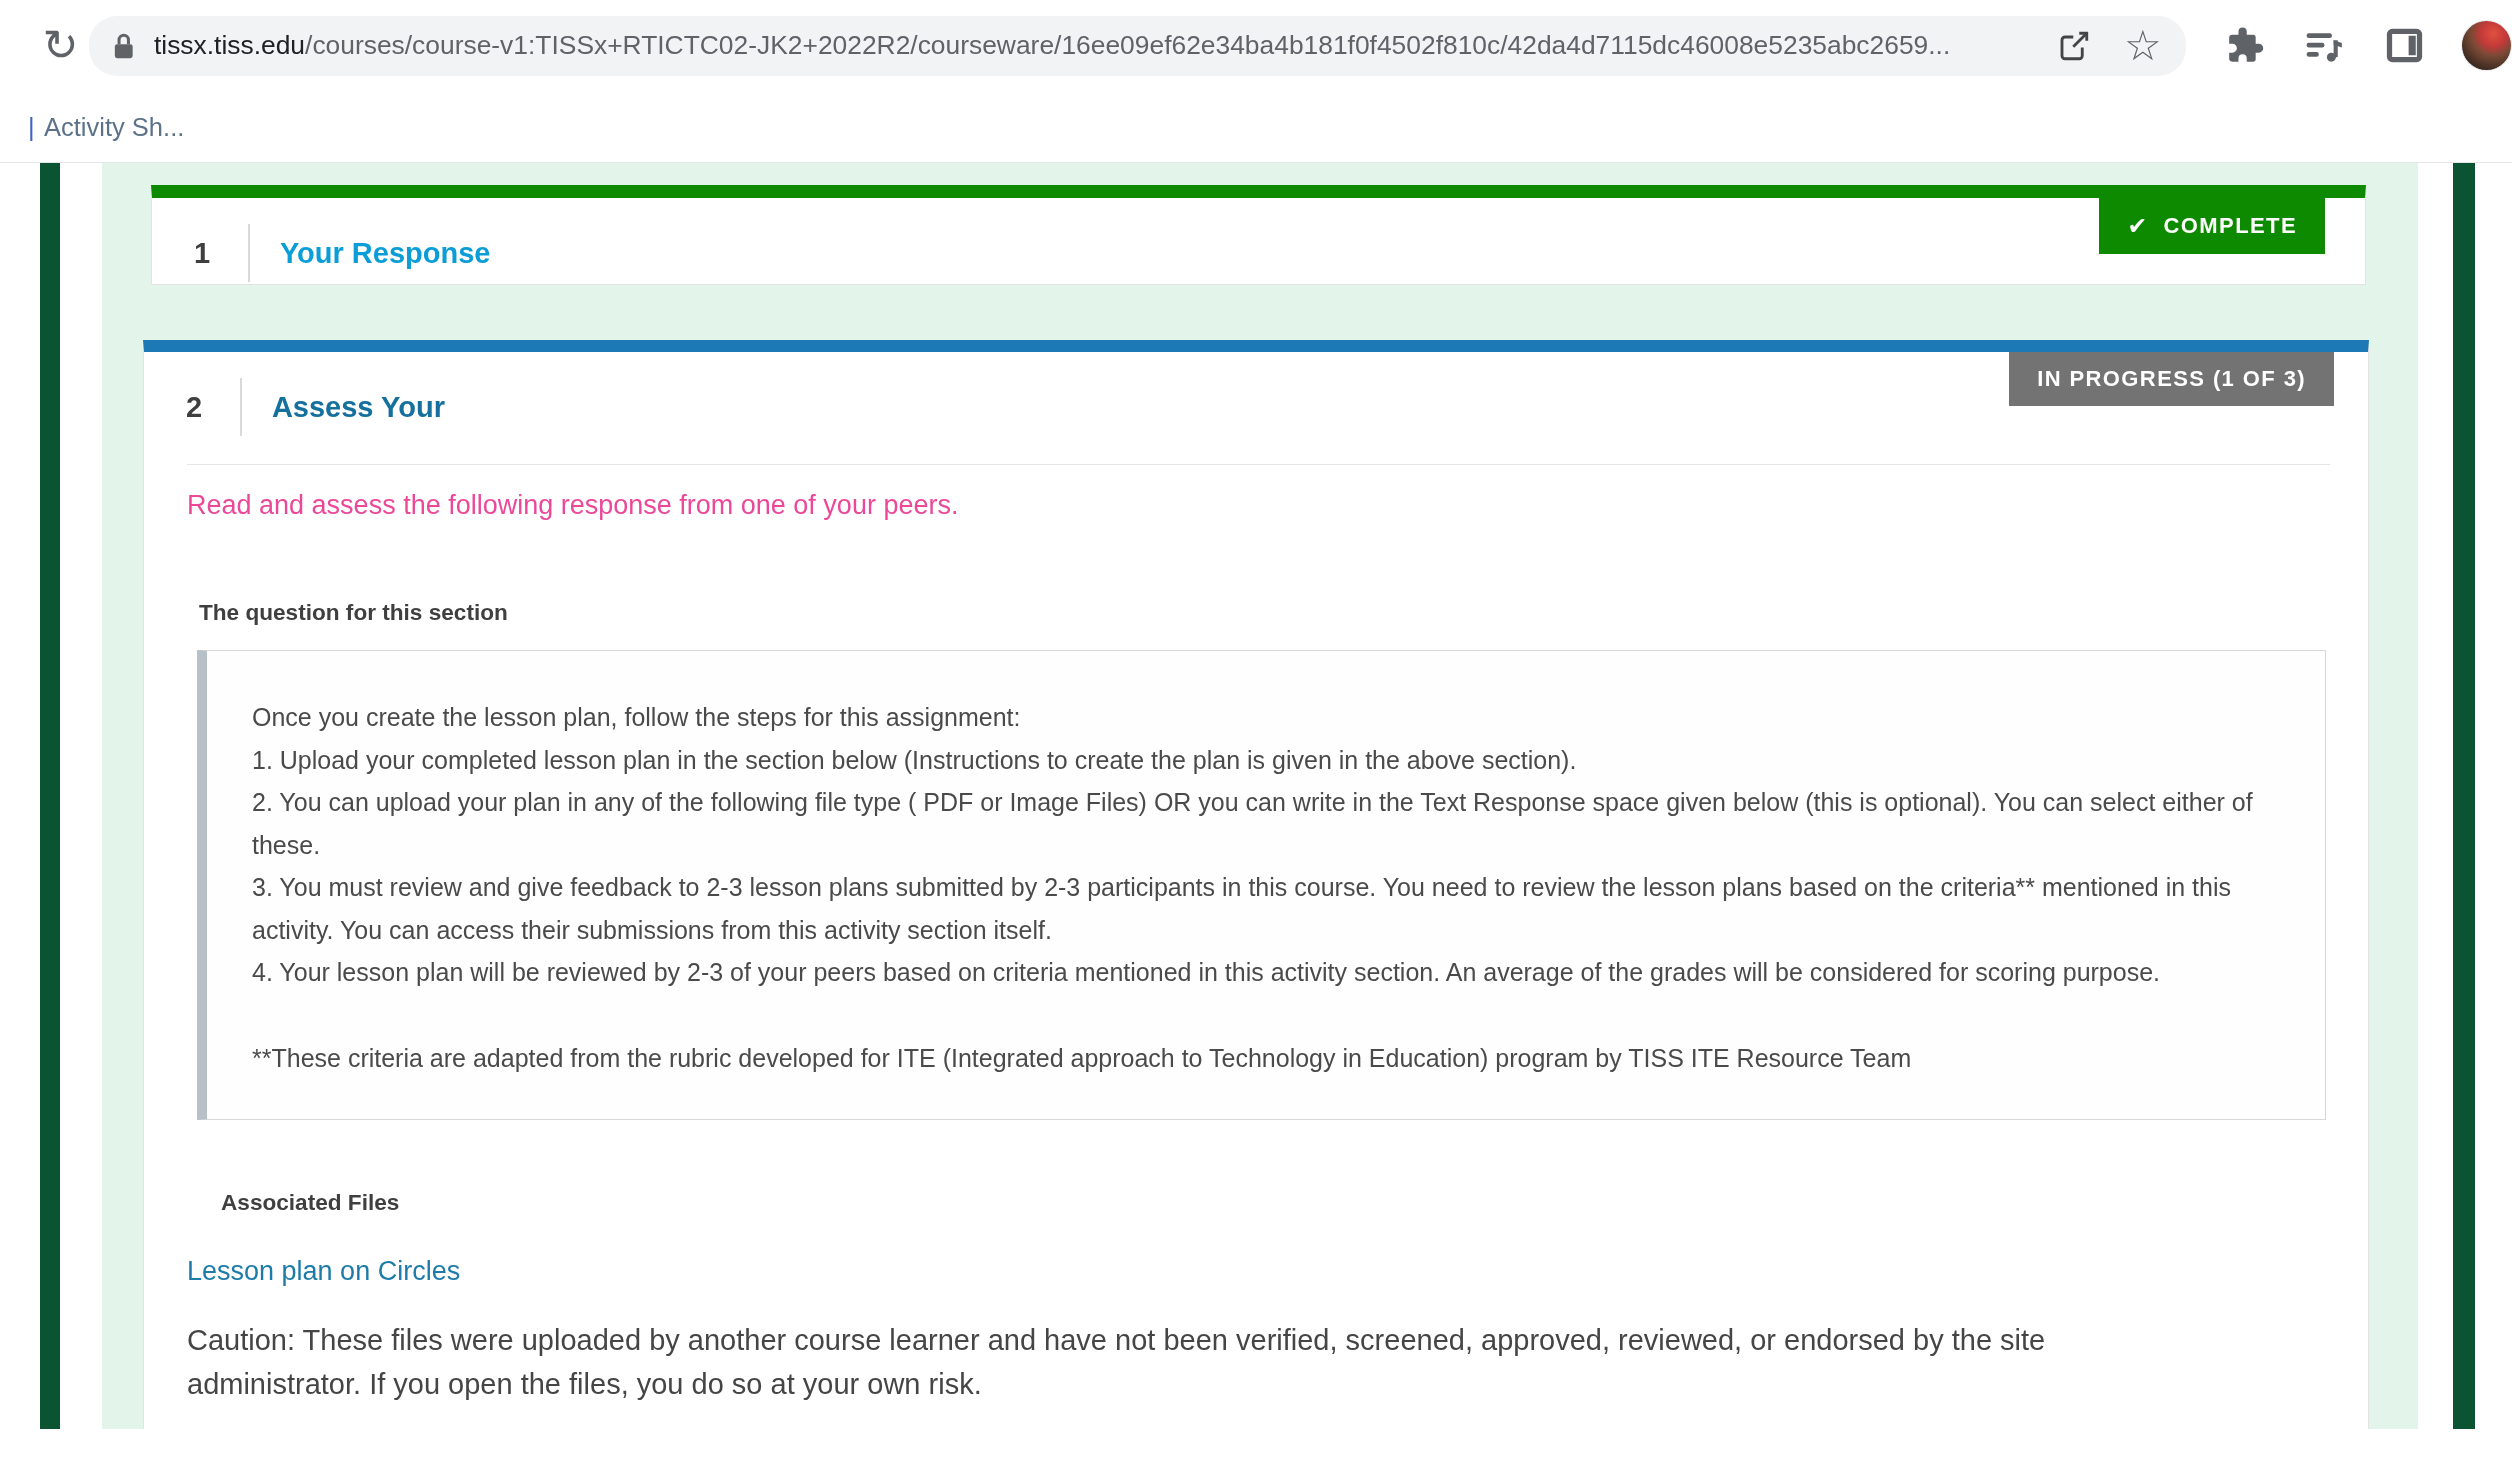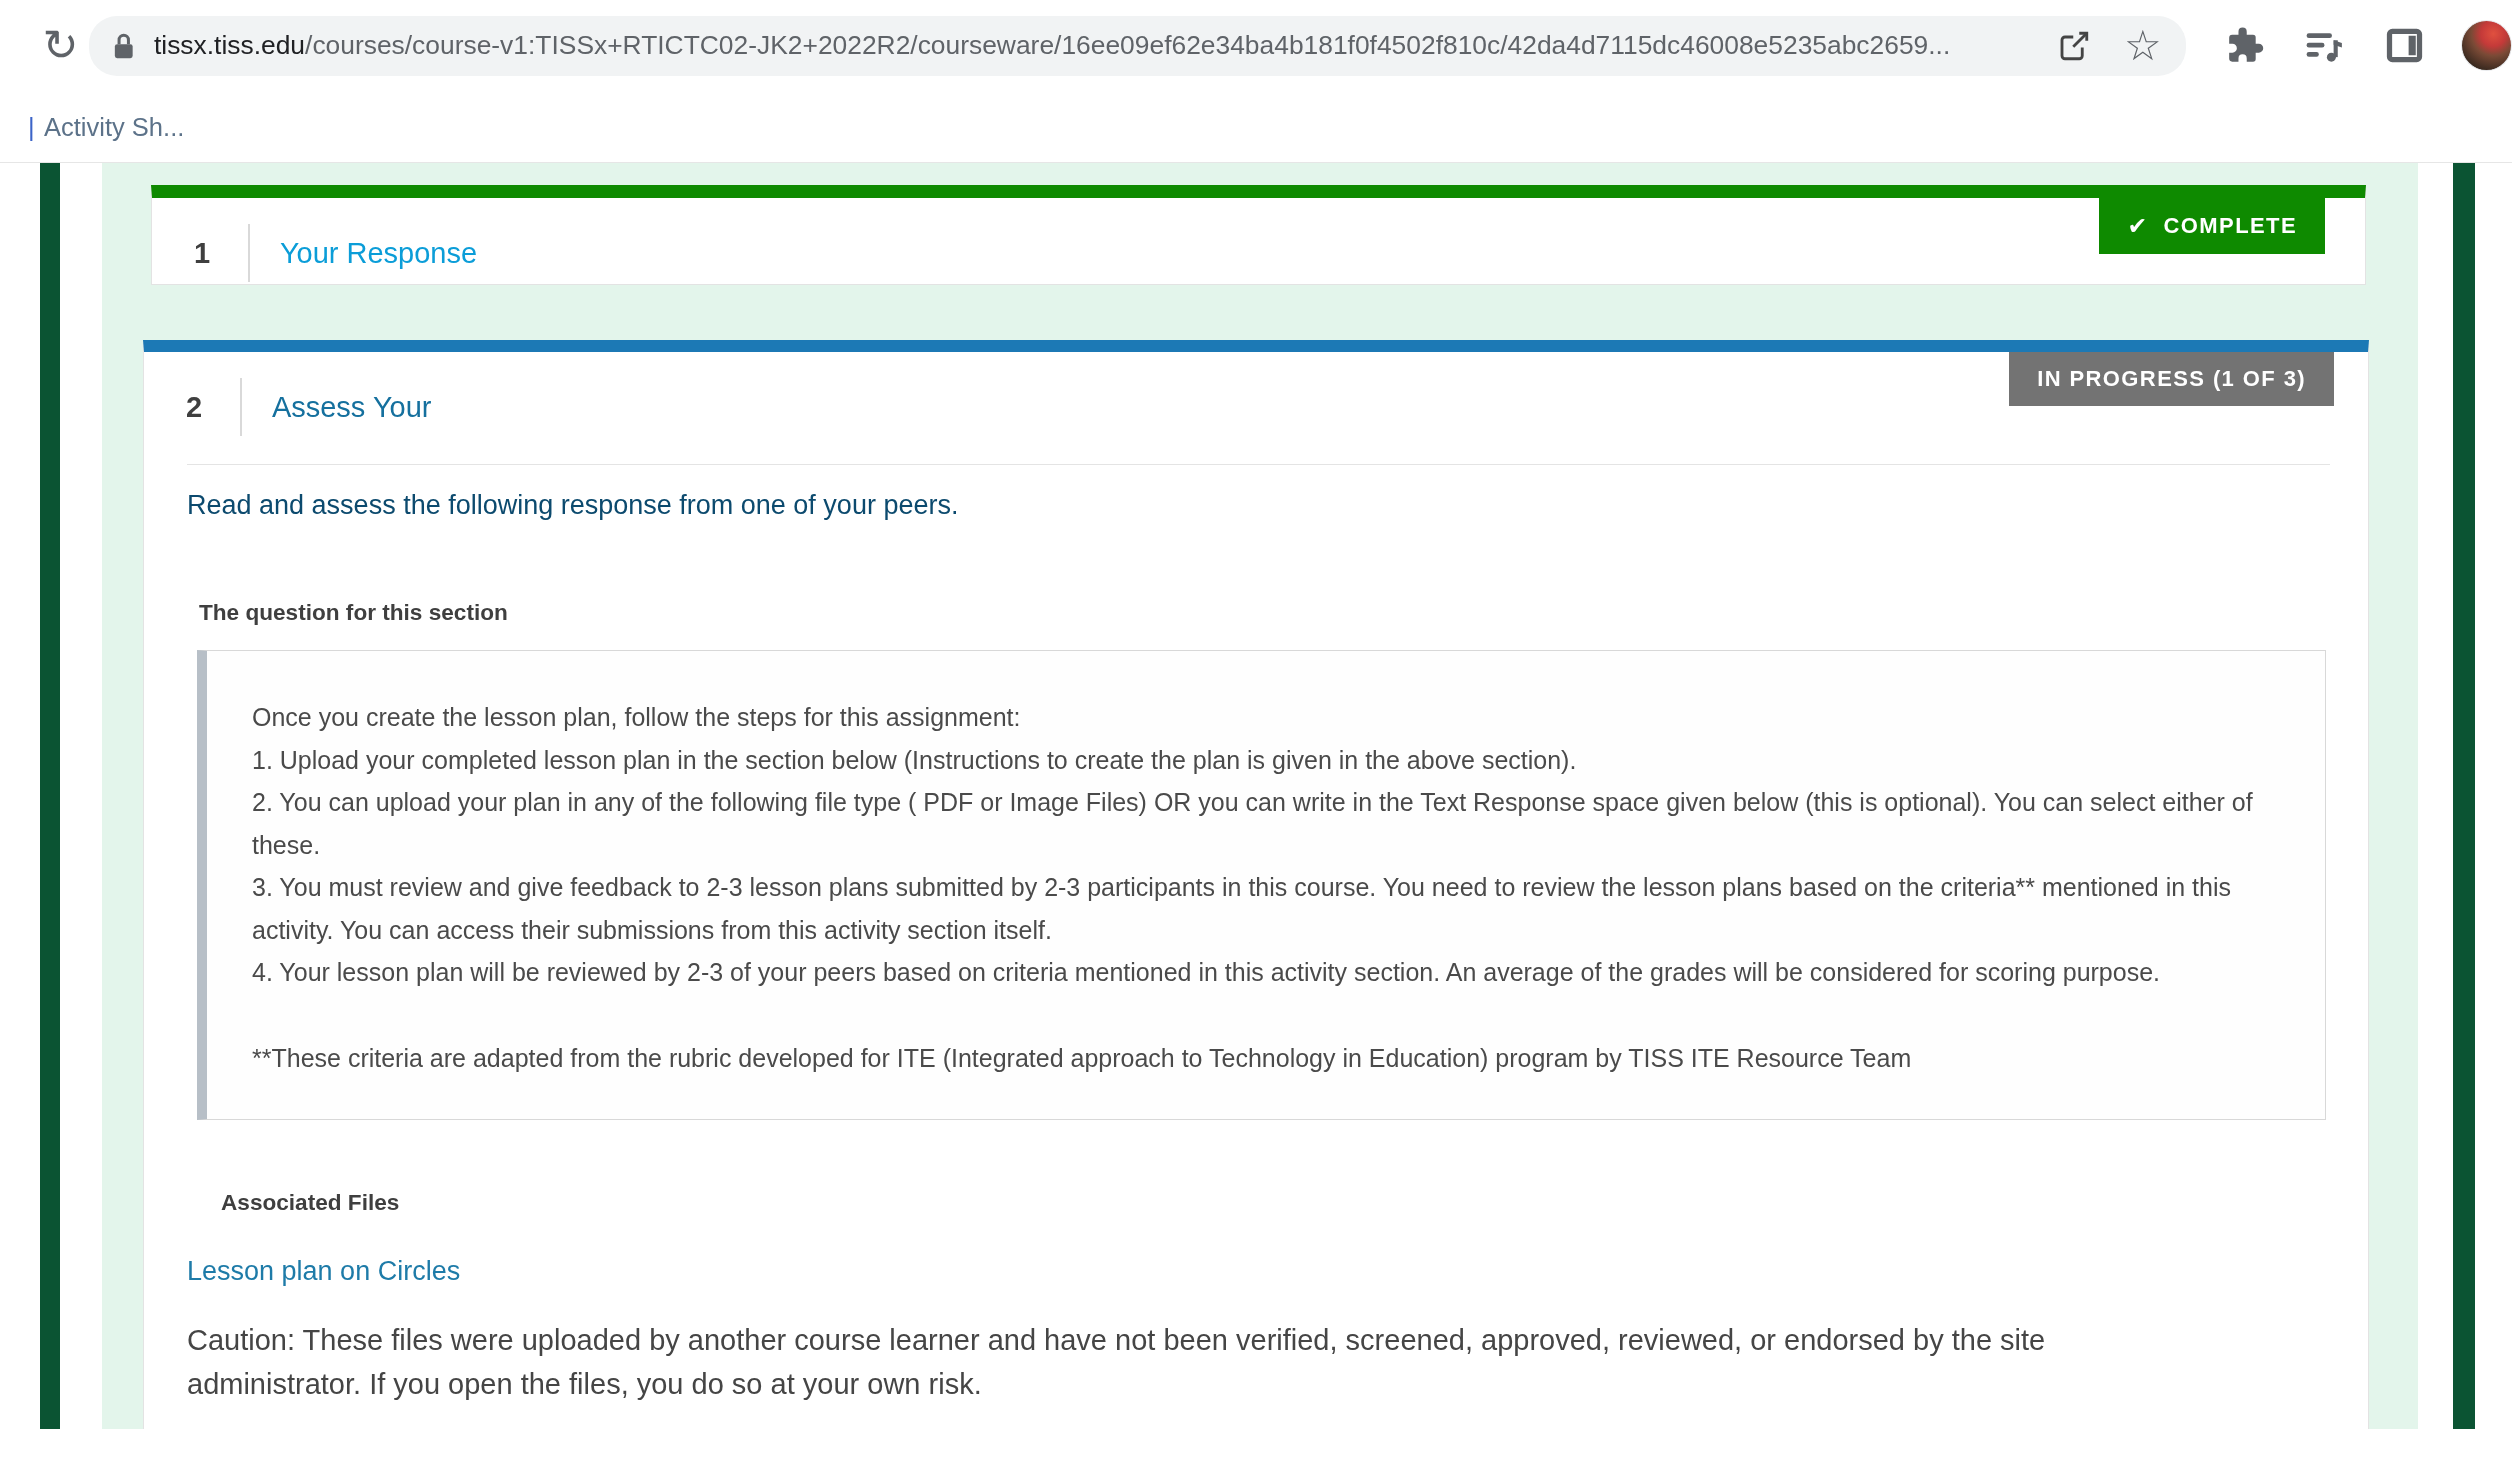--- a/index.html
+++ b/index.html
@@ -49,27 +49,27 @@
   .badge { position:absolute; top:0; display:flex; align-items:center;
            color:#fff; font-weight:700; font-size:22px; letter-spacing:1.4px; }
   .badge.complete { right:40px; background:#0e8a00; padding:14px 28px; }
   .badge.progress { right:34px; background:#737373; padding:14px 28px; }
   .badge .check { font-size:23.6px; margin-right:15px; font-weight:400; }
 
   .step-head { display:flex; align-items:center; padding:26.4px 0 0 34px; }
   .step-num { font-size:29px; font-weight:700; color:#3f3f3f; width:32px;
               text-align:center; }
   .vdiv { width:1.9px; height:58px; background:#d9d9d9; margin:0 30px; }
-  .step-title { font-size:29px; font-weight:400; }
+  .step-title { font-size:29px; font-weight:700; }
   .title-1 { color:#0b9dd8; }
   .title-2 { color:#15709e; }
 
   .hr { margin:28px 38px 0 43px; border-top:0.9px solid #e4e4e4; }
 
-  .instruction { margin:24.5px 38px 0 43px; font-size:27px; color:#0c4a6e; }
+  .instruction { margin:24.5px 38px 0 43px; font-size:27px; color:#ec4899; }
 
   .q-head { margin:79px 0 0 55px; font-size:22.6px; font-weight:700; color:#3f3f3f; }
 
   .q-box { margin:24.5px 42px 0 53px; background:#fefefe;
            border:0.9px solid #d8d8d8; border-left:10.4px solid #b7bfc7;
            padding:45px 68px 40px 45px; }
   .q-box p { font-size:25px; line-height:1.7; color:#4a4a4a; }
   .q-box p.footnote { margin-top:43px; }
 
   .assoc-head { margin:70px 0 0 77px; font-size:22.6px; font-weight:700; color:#3f3f3f; }

